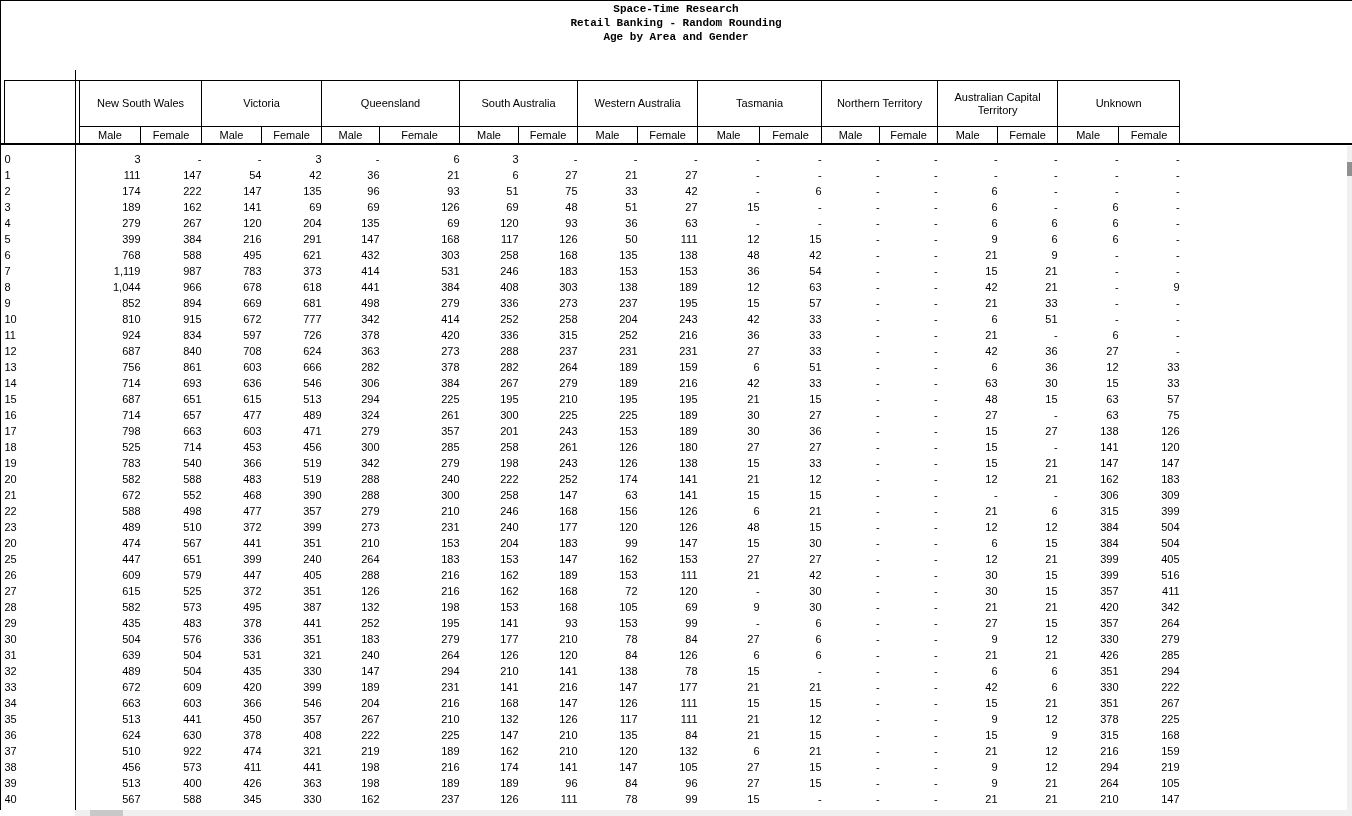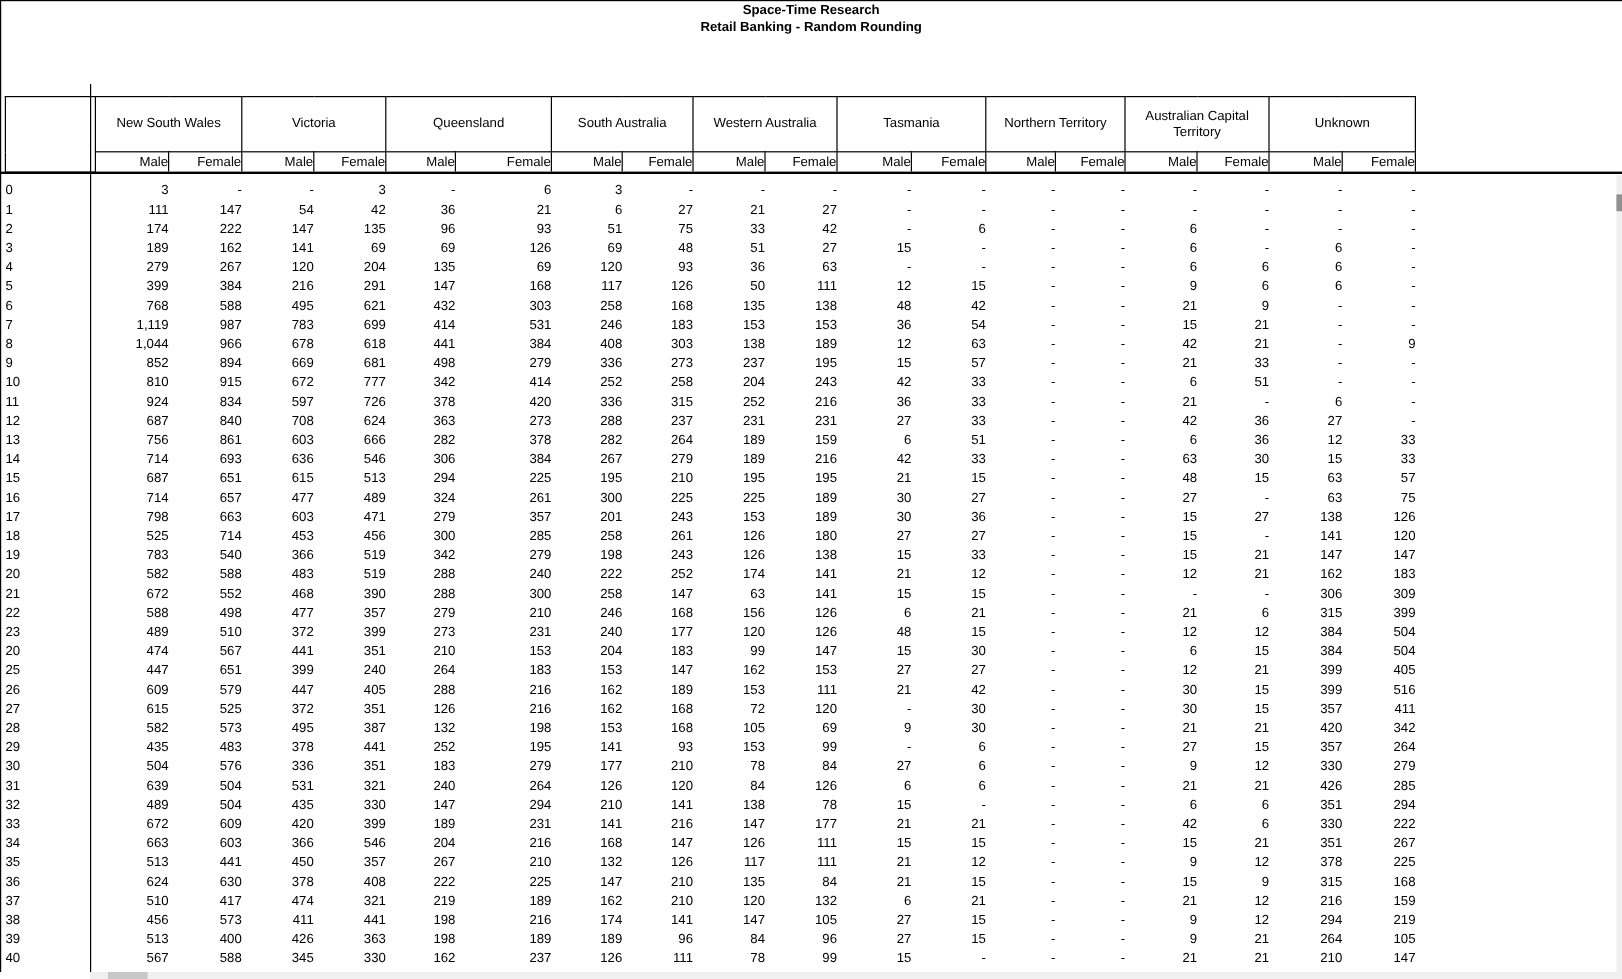--- a/index.html
+++ b/index.html
@@ -1,29 +1,29 @@
 <!DOCTYPE html>
 <html><head>
 <meta charset="utf-8">
 <style>
   html,body { margin:0; padding:0; background:#fff; }
   .screen {
     position:relative; width:1352px; height:816px; background:#ffffff;
     font-family:"Liberation Sans", sans-serif; color:#000; overflow:hidden;
   }
   .titles { position:absolute; top:2px; left:0; width:1352px; text-align:center;
-    font-size:11px; font-weight:bold; line-height:14px; }
+    font-size:11px; font-weight:bold; line-height:14px;font-family:Liberation Mono, monospace; }
   .titles div { white-space:nowrap; }
 
   table.grid { position:absolute; top:80px; left:4px; width:1175px;
     border-collapse:collapse; table-layout:fixed; }
   table.grid th, table.grid td { margin:0; padding:0; font-size:11px; font-weight:normal; overflow:hidden; }
   tr.area-row th { height:45px; border:1px solid #000; text-align:center; vertical-align:middle; line-height:13px; background:#fff; }
   th.corner { border:none; border-top:1px solid #000; background:#fff; }
-  tr.gender-row th { height:16px; border:1px solid #000; border-bottom:none; text-align:right; vertical-align:middle; background:#fff; }
+  tr.gender-row th { height:16px; border:1px solid #000; border-bottom:none; text-align:center; vertical-align:middle; background:#fff; }
   tr.spacer td { height:7px; border:none; }
   td.age { text-align:left; padding-left:3px; height:16px; line-height:16px; }
   td.num { text-align:right; padding-right:8px; height:16px; line-height:16px; white-space:nowrap; }
 
   .vline-age { position:absolute; left:75px; top:70px; width:1px; height:740px; background:#000; }
   .topline   { position:absolute; left:0; top:0; width:1352px; height:1px; background:#000; }
   .leftline  { position:absolute; left:0; top:0; width:1px; height:810px; background:#000; }
   .thickline { position:absolute; left:0; top:143px; width:1352px; height:2px; background:#000; }
 
   .hscroll-track { position:absolute; left:75px; top:810px; width:1277px; height:6px; background:#f0f0f0; }
@@ -32,20 +32,21 @@
   .vscroll-thumb { position:absolute; left:1347px; top:162px; width:5px; height:14px; background:#909090; }
 </style>
 </head>
 <body>
 
 <div class="screen">
 
   <div class="titles">
     <div>Space-Time Research</div>
     <div>Retail Banking - Random Rounding</div>
+    <div>Age by Area and Gender</div>
   </div>
 
   <table class="grid">
     <colgroup>
       <col style="width:75px">
       <col style="width:61px">
         <col style="width:61px">
       <col style="width:60px">
         <col style="width:60px">
       <col style="width:58px">
@@ -247,21 +248,21 @@
           <td class="num">21</td>
           <td class="num">9</td>
           <td class="num">-</td>
           <td class="num">-</td>
         </tr>
         <tr>
           <td class="age">7</td>
           <td class="num">1,119</td>
           <td class="num">987</td>
           <td class="num">783</td>
-          <td class="num">699</td>
+          <td class="num">373</td>
           <td class="num">414</td>
           <td class="num">531</td>
           <td class="num">246</td>
           <td class="num">183</td>
           <td class="num">153</td>
           <td class="num">153</td>
           <td class="num">36</td>
           <td class="num">54</td>
           <td class="num">-</td>
           <td class="num">-</td>
@@ -875,21 +876,21 @@
           <td class="num">-</td>
           <td class="num">-</td>
           <td class="num">15</td>
           <td class="num">9</td>
           <td class="num">315</td>
           <td class="num">168</td>
         </tr>
         <tr>
           <td class="age">37</td>
           <td class="num">510</td>
-          <td class="num">417</td>
+          <td class="num">922</td>
           <td class="num">474</td>
           <td class="num">321</td>
           <td class="num">219</td>
           <td class="num">189</td>
           <td class="num">162</td>
           <td class="num">210</td>
           <td class="num">120</td>
           <td class="num">132</td>
           <td class="num">6</td>
           <td class="num">21</td>

